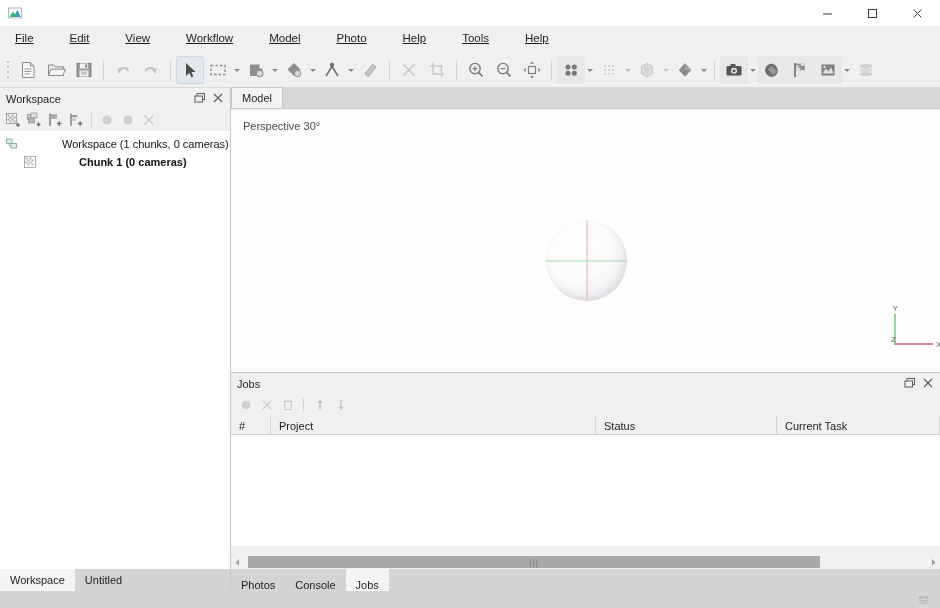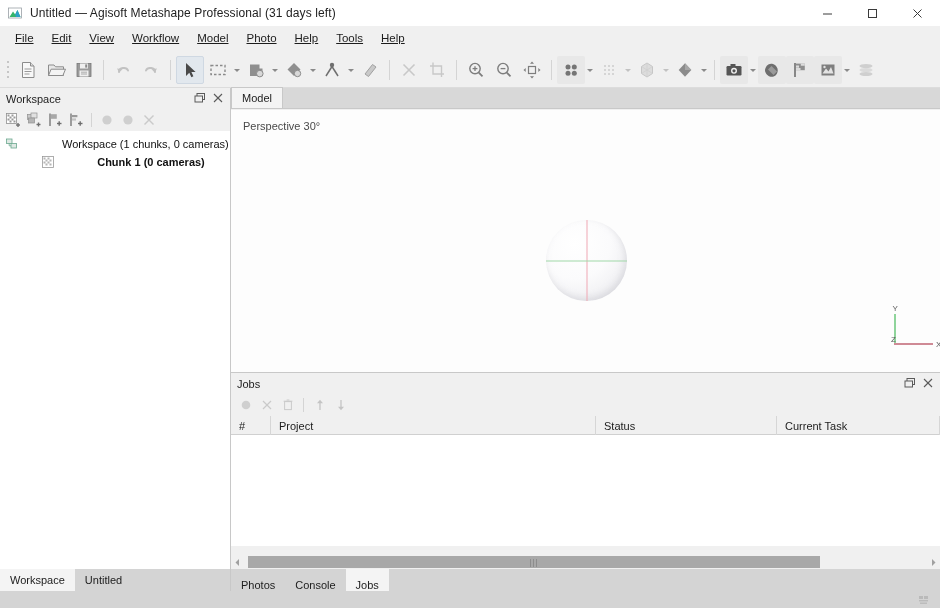--- a/index.html
+++ b/index.html
@@ -27,21 +27,21 @@
   .win-btn {
     width: 45px; height: 26px; display:flex; align-items:center; justify-content:center;
     background: transparent;
   }
   .win-btn svg { display:block; }
 
   
   .menubar {
     position: absolute; left:0; top:26px; width:804px; height:26px;
     background: #f0f0f0;
-    display: flex; align-items: center; padding-left: 6px;
+    display: flex; align-items: center; padding-left: 6px; gap: 18px;
   }
   .menu-item {
     padding: 4px 9px; font-size: 11.5px; color: #1c1c1c; line-height: 1;
   }
   .menu-item u { text-decoration: underline; }
 
   
   .toolbar {
     position: absolute; left:0; top:52px; width:940px; height:36px;
     background: #f0f0f0; border-bottom: 1px solid #dcdcdc;
@@ -80,21 +80,21 @@
     height: 22px; display:flex; align-items:center; padding-left:3px; gap:1px;
     background:#f0f0f0;
   }
   .pt-btn { width:20px; height:20px; display:flex; align-items:center; justify-content:center; }
   .pt-sep { width:1px; height:14px; background:#d4d4d4; margin:0 4px; }
   .tree {
     position:absolute; left:0; top:43px; right:0; bottom:0;
     background:#ffffff; padding-top:4px;
   }
   .tree-row { display:flex; align-items:center; height:18px; padding-left:6px; }
-  .tree-row.indent { padding-left:16px;justify-content:center; }
+  .tree-row.indent { padding-left:23px; }
   .tree-ico { width:14px; height:14px; margin-right:5px; flex:none; display:flex; align-items:center; justify-content:center; }
   .tree-lbl { font-size:11px; color:#111;margin-left:37px; }
   .tree-lbl.bold { font-weight:bold; }
 
   
   .ltabs {
     position:absolute; left:0; top:569px; width:231px; height:22px;
     background:#d4d4d4; display:flex; align-items:flex-end; border-right:1px solid #c8c8c8;
   }
   .ltab {
@@ -188,21 +188,20 @@
 <div class="app">
 
   <div class="titlebar">
     <span class="title-icon">
       <svg width="16" height="16" viewBox="0 0 16 16">
         <rect x="1.5" y="3" width="13" height="10" fill="#ffffff" stroke="#9aa0a6" stroke-width="0.8"></rect>
         <path d="M2.5 12 L6 6.5 L8.2 9.5 L10.4 5 L13.5 12 Z" fill="#35b56a"></path>
         <path d="M8.2 9.5 L10.4 5 L13.5 12 L9 12 Z" fill="#2da0c7"></path>
       </svg>
     </span>
-    <span class="title-text">Untitled — Agisoft Metashape Professional (31 days left)</span>
     <div class="win-buttons">
       <div class="win-btn">
         <svg width="11" height="11" viewBox="0 0 11 11">
             <line x1="1" y1="6" x2="10" y2="6" stroke="#3a3a3a" stroke-width="1"></line>
           </svg>
       </div>
       <div class="win-btn">
         <svg width="11" height="11" viewBox="0 0 11 11">
             <rect x="1.5" y="1.5" width="8" height="8" fill="none" stroke="#3a3a3a" stroke-width="1"></rect>
           </svg>

